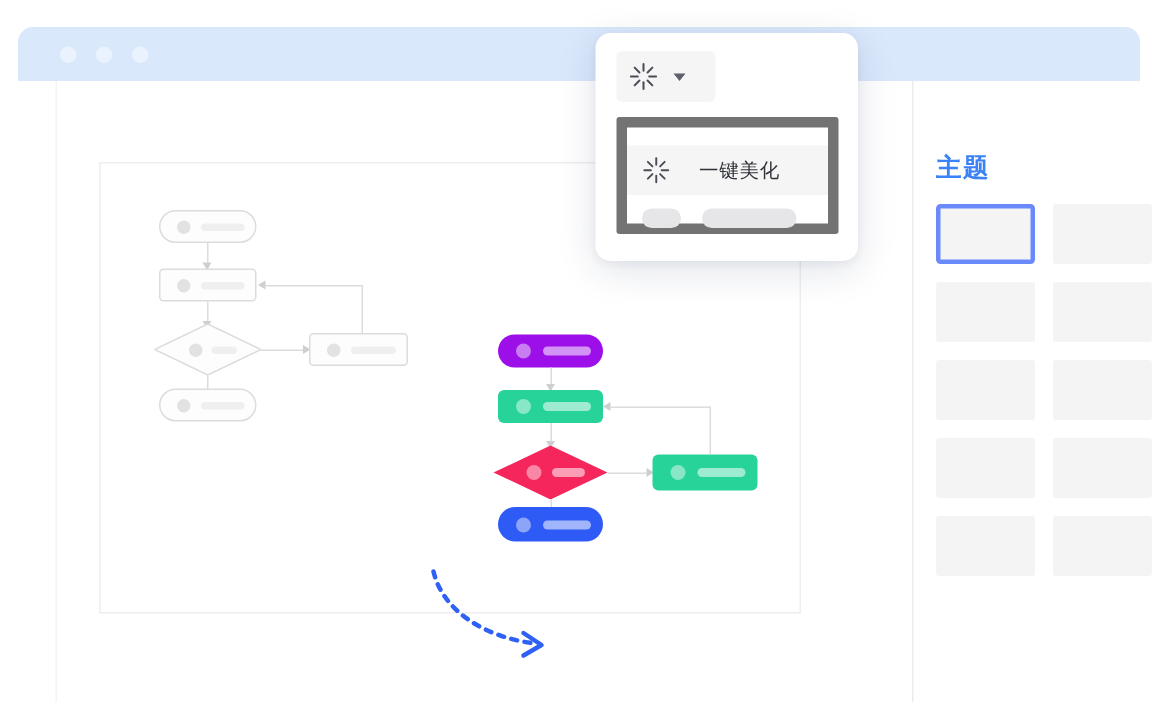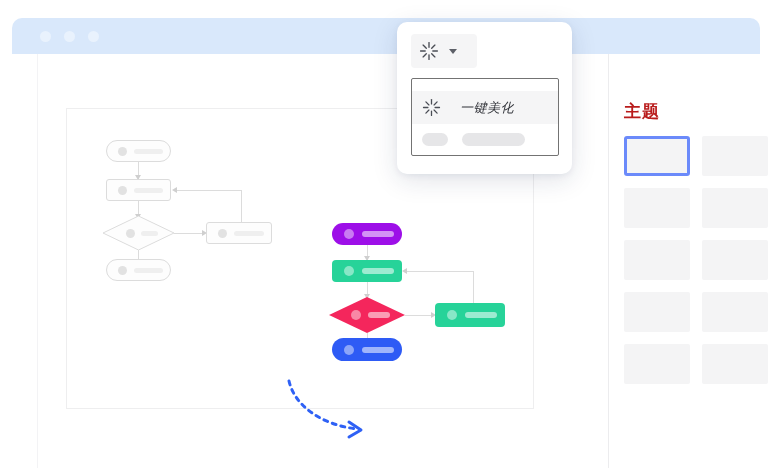--- a/index.html
+++ b/index.html
@@ -92,41 +92,40 @@
     display:flex;align-items:center;
   }
   .tool-btn .spark{margin-left:8px;}
   .caret{
     width:0;height:0;margin-left:10px;
     border-left:4.5px solid transparent;border-right:4.5px solid transparent;
     border-top:5px solid #5d6068;
   }
   .menu{
     position:absolute;left:411px;top:78px;width:148px;height:78px;
-    border:1px solid #737373;background:#ffffff;border-radius:2px;
+    border:7px solid #737373;background:#ffffff;border-radius:2px;
     box-sizing:border-box;
-    font-style:italic;
   }
   .menu-item{
     position:absolute;left:0;top:12px;width:100%;height:33px;
     background:#f5f5f6;display:flex;align-items:center;
   }
   .menu-item .spark{margin-left:10px;}
   .menu-item .mi-label{
     margin-left:19px;font-size:13px;color:#303238;
     font-family:"Liberation Sans","DejaVu Sans",sans-serif;
     letter-spacing:0.5px;
   }
   .ghost-row{position:absolute;left:0;top:54px;width:100%;height:14px;}
   .ghost-pill{position:absolute;height:13px;border-radius:7px;background:#e6e6e8;}
 
   
   .panel-title{
     position:absolute;left:624px;top:100px;
-    font-size:17px;color:#b91c1c;font-weight:600;
+    font-size:17px;color:#3b82f6;font-weight:600;
     font-family:"DejaVu Sans","Liberation Sans",sans-serif;
     letter-spacing:1px;
   }
   .theme-grid{position:absolute;left:624px;top:136px;width:146px;}
   .thumb{
     position:absolute;width:66px;height:40px;background:#f4f4f5;border-radius:2px;
     box-sizing:border-box;
   }
   .thumb.selected{
     background:#f4f4f5;border:3px solid #6b8afa;border-radius:3px;

